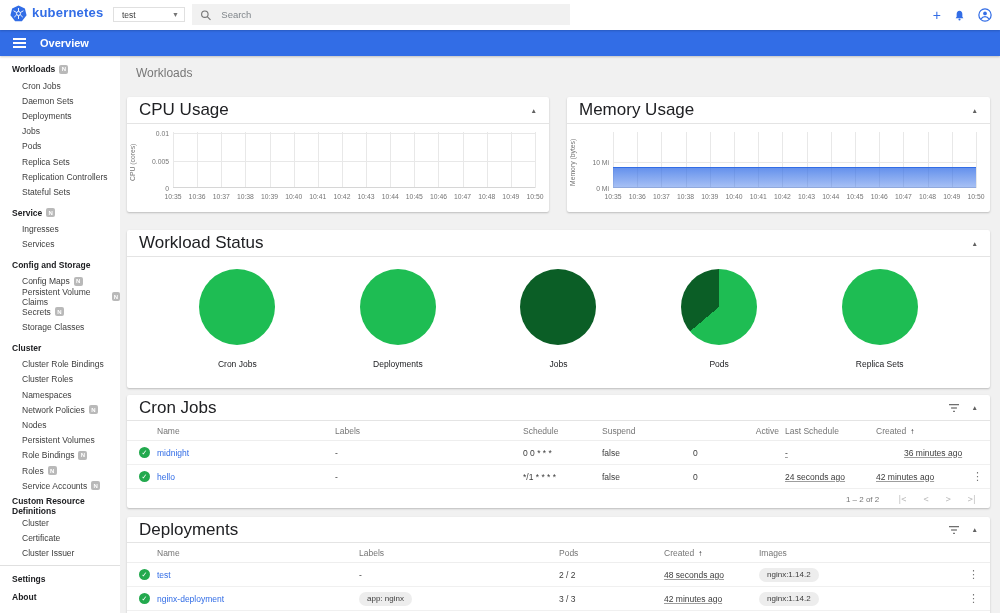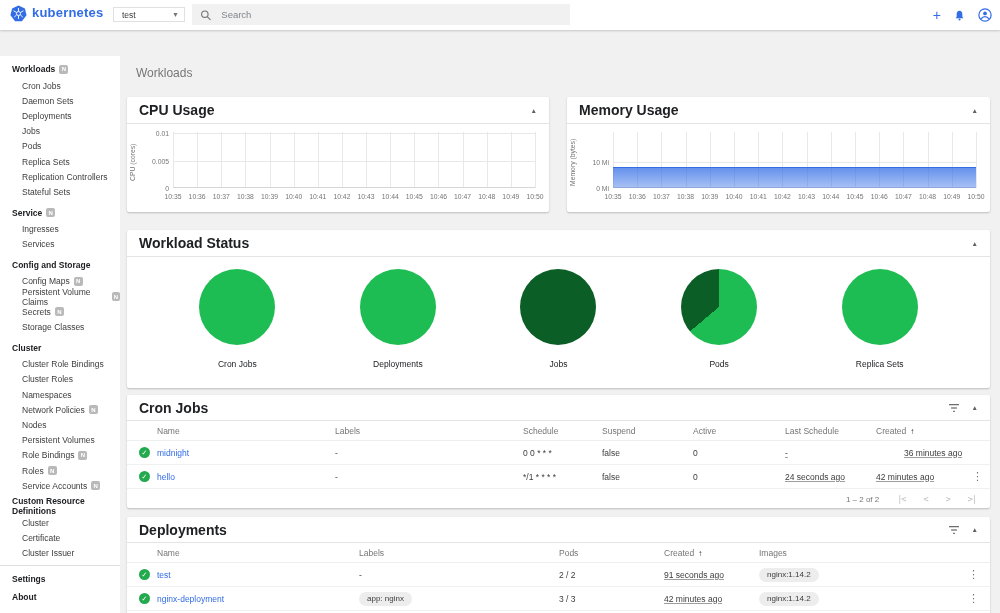--- a/index.html
+++ b/index.html
@@ -43,21 +43,21 @@
   .nbadge { display:inline-flex; align-items:center; justify-content:center; margin-left:4px;
     width:9px; height:9px; border-radius:2px; background:#b9b9b9; color:#fff; font-size:6px; font-weight:bold; }
   .nav-divider { height:1px; background:#e0e0e0; margin:4px 0; }
   .nav-footer .nav-header { font-weight:bold; }
 
   
   .content { position:absolute; left:120px; top:56px; width:880px; height:557px; background:#f1f1f1; }
   .page-title { position:absolute; left:16px; top:10px; font-size:12px; color:#777; }
   .card { position:absolute; background:#fff; border-radius:2px; box-shadow:0 1px 2px rgba(0,0,0,.22); }
   .card-head { display:flex; align-items:center; height:27px; padding:0 12px; border-bottom:1px solid #e4e4e4; }
-  .card-title { font-size:14px; font-weight:700; color:#202124; flex:1; }
+  .card-title { font-size:17px; font-weight:400; color:#202124; flex:1; }
   .chev { font-size:6.5px; color:#616161; cursor:pointer; margin-left:12px; }
   .filter-btn { cursor:pointer; display:flex; align-items:center; }
 
   
   .chart-wrap { position:relative; height:86px; }
   .ylab { position:absolute; left:2px; top:8px; height:60px; width:10px; font-size:6.8px; color:#757575;
     writing-mode:vertical-rl; transform:rotate(180deg); text-align:center; }
   .plot { position:absolute; left:46px; right:14px; top:8px; height:56px; }
   .vgrid { position:absolute; top:0; bottom:0; width:1px; background:#e8e8e8; }
   .hgrid { position:absolute; left:0; right:0; height:1px; background:#e8e8e8; }
@@ -138,20 +138,28 @@
       <span class="tb-icon">
         <svg width="14" height="14" viewBox="0 0 16 16">
           <circle cx="8" cy="8" r="7" fill="none" stroke="#326de6" stroke-width="1.4"></circle>
           <circle cx="8" cy="6.2" r="2.1" fill="#326de6"></circle>
           <path d="M3.6 12.4 C4.6 10.6 6.2 9.9 8 9.9 C9.8 9.9 11.4 10.6 12.4 12.4" fill="none" stroke="#326de6" stroke-width="1.4"></path>
         </svg>
       </span>
     </div>
   </header>
 
+  <div class="navbar">
+    <span class="hamburger">
+        <i></i>
+        <i></i>
+        <i></i>
+      </span>
+    <span class="navbar-title">Overview</span>
+  </div>
 
   <aside class="sidebar">
     <nav class="nav">
         <div class="nav-section">
           <div class="nav-header">
             <div style="display: inline;">Workloads</div>
             <div class="nbadge">N</div>
           </div>
           <div class="nav-item">
             <div style="display: inline;">Cron Jobs</div>
@@ -411,21 +419,21 @@
         </span>
         <span class="chev">▲</span>
       </div>
       <div>
           <div class="thead">
             <div class="th" style="width: 30px;"></div>
             <div class="th" style="width: 178px;">Name</div>
             <div class="th" style="width: 188px;">Labels</div>
             <div class="th" style="width: 79px;">Schedule</div>
             <div class="th" style="width: 91px;">Suspend</div>
-            <div class="th" style="width: 92px;">Active</div>
+            <div class="th" style="width: 92px; text-align: right;">Active</div>
             <div class="th" style="width: 91px;">Last Schedule</div>
             <div class="th" style="width: 92px;">Created<div class="sort" style="display: inline;">↑</div></div>
             <div class="th" style="width: 22px;"></div>
           </div>
           <div class="tr">
             <div class="td" style="width: 30px;"><div class="check" style="display: inline-flex;">✓</div></div>
             <div class="td" style="width: 178px;"><div class="link" style="display: inline;">midnight</div></div>
             <div class="td" style="width: 188px;">-</div>
             <div class="td" style="width: 79px;">0 0 * * *</div>
             <div class="td" style="width: 91px;">false</div>
@@ -475,21 +483,21 @@
             <div class="th" style="width: 105px;">Pods</div>
             <div class="th" style="width: 95px;">Created<div class="sort" style="display: inline;">↑</div></div>
             <div class="th" style="width: 205px;">Images</div>
             <div class="th" style="width: 26px;"></div>
           </div>
           <div class="tr">
             <div class="td" style="width: 30px;"><div class="check" style="display: inline-flex;">✓</div></div>
             <div class="td" style="width: 202px;"><div class="link" style="display: inline;">test</div></div>
             <div class="td" style="width: 200px;">-</div>
             <div class="td" style="width: 105px;">2 / 2</div>
-            <div class="td" style="width: 95px;"><div class="uline" style="display: inline;">91 seconds ago</div></div>
+            <div class="td" style="width: 95px;"><div class="uline" style="display: inline;">48 seconds ago</div></div>
             <div class="td" style="width: 205px;"><div class="chip" style="display: inline-block;">nginx:1.14.2</div></div>
             <div class="td" style="width: 26px;"><div class="kebab" style="display: inline;">⋮</div></div>
           </div>
           <div class="tr">
             <div class="td" style="width: 30px;"><div class="check" style="display: inline-flex;">✓</div></div>
             <div class="td" style="width: 202px;"><div class="link" style="display: inline;">nginx-deployment</div></div>
             <div class="td" style="width: 200px;"><div class="chip" style="display: inline-block;">app: nginx</div></div>
             <div class="td" style="width: 105px;">3 / 3</div>
             <div class="td" style="width: 95px;"><div class="uline" style="display: inline;">42 minutes ago</div></div>
             <div class="td" style="width: 205px;"><div class="chip" style="display: inline-block;">nginx:1.14.2</div></div>

